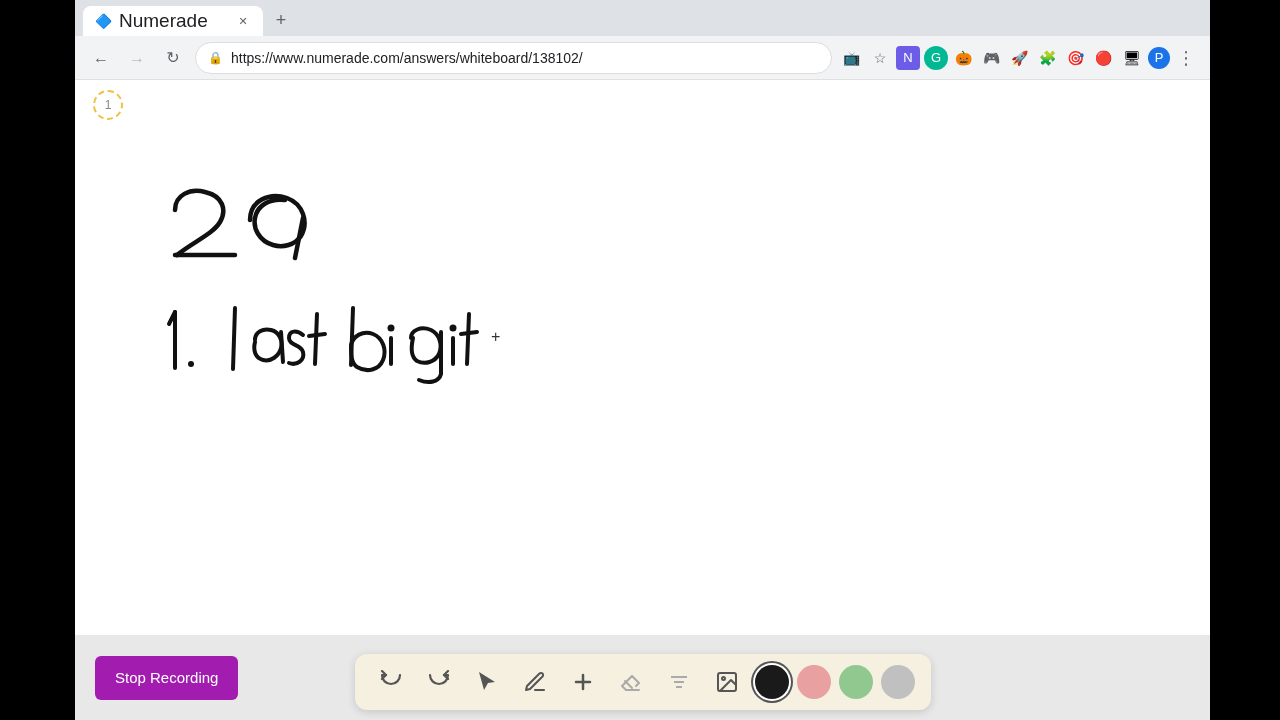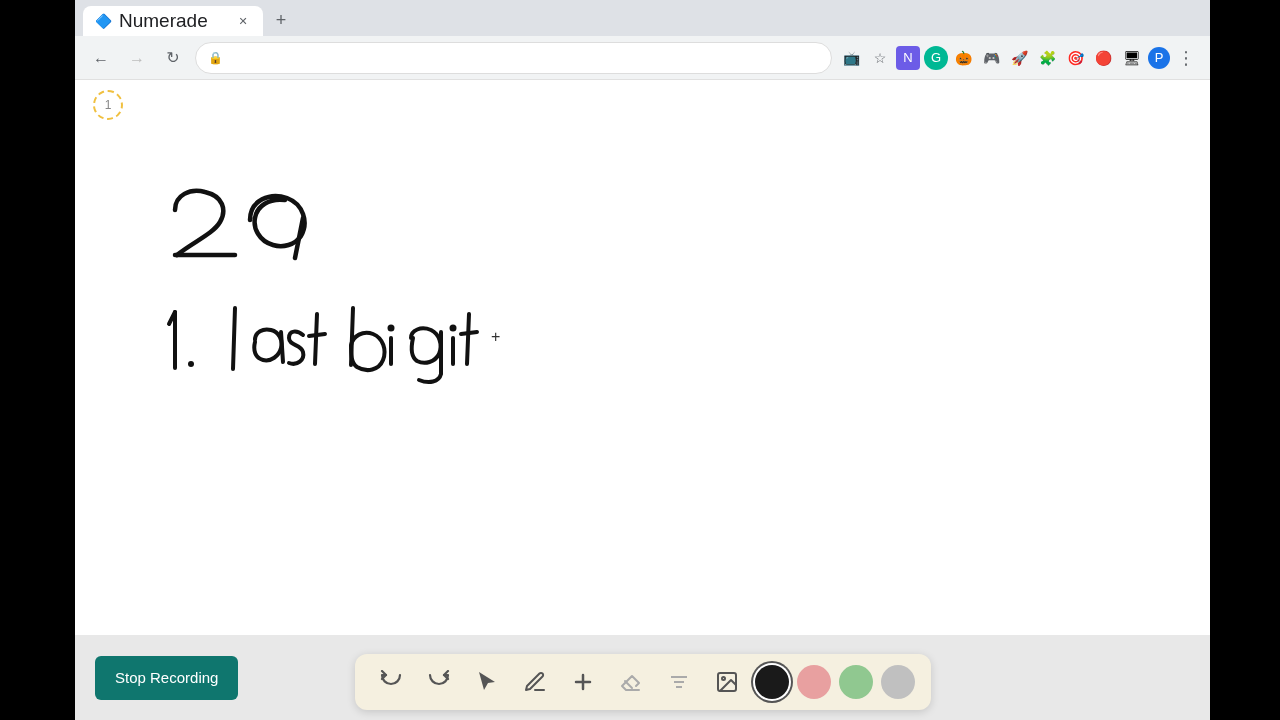--- a/index.html
+++ b/index.html
@@ -294,20 +294,21 @@
     </div>
     <div class="new-tab-btn">+</div>
   </div>
 
   <div class="nav-bar">
     <div class="nav-btn">←</div>
     <div class="nav-btn disabled">→</div>
     <div class="nav-btn">↻</div>
     <div class="address-bar">
       <span class="lock-icon">🔒</span>
+      <span class="address-text">https://www.numerade.com/answers/whiteboard/138102/</span>
     </div>
     <div class="nav-extensions">
 
       <div class="ext-icon" style="font-size:14px; color:#5f6368;">📺</div>
       <div class="ext-icon" style="font-size:14px; color:#5f6368;">☆</div>
       <div class="ext-icon" style="font-size:13px; background:#6c5ce7; color:white; border-radius:4px;">N</div>
       <div class="ext-icon" style="font-size:13px; background:#00b894; color:white; border-radius:50%;">G</div>
       <div class="ext-icon" style="font-size:14px;">🎃</div>
       <div class="ext-icon" style="font-size:14px;">🎮</div>
       <div class="ext-icon" style="font-size:14px;">🚀</div>
@@ -360,21 +361,21 @@
       <circle cx="378" cy="248" r="3.5" fill="#111"></circle>
 
       <path d="M 394 234 L 392 284" stroke="#111" stroke-width="4" fill="none" stroke-linecap="round"></path>
       <path d="M 386 254 L 402 252" stroke="#111" stroke-width="4" fill="none" stroke-linecap="round"></path>
     </svg>
 
     <div class="cursor-cross">+</div>
   </div>
 
   <div class="bottom-bar">
-    <button class="stop-recording-btn" style="background: #0f766e;">Stop Recording</button>
+    <button class="stop-recording-btn" style="background: #a21caf;">Stop Recording</button>
 
     <div class="toolbar-container">
 
       <div class="toolbar-btn">
         <svg viewBox="0 0 24 24" fill="none" stroke="#555" stroke-width="2.2" stroke-linecap="round" stroke-linejoin="round">
           <path d="M3 9l4-4-4-4"></path>
           <path d="M7 5H3a9 9 0 009 9 9 9 0 009-9"></path>
         </svg>
       </div>
 

